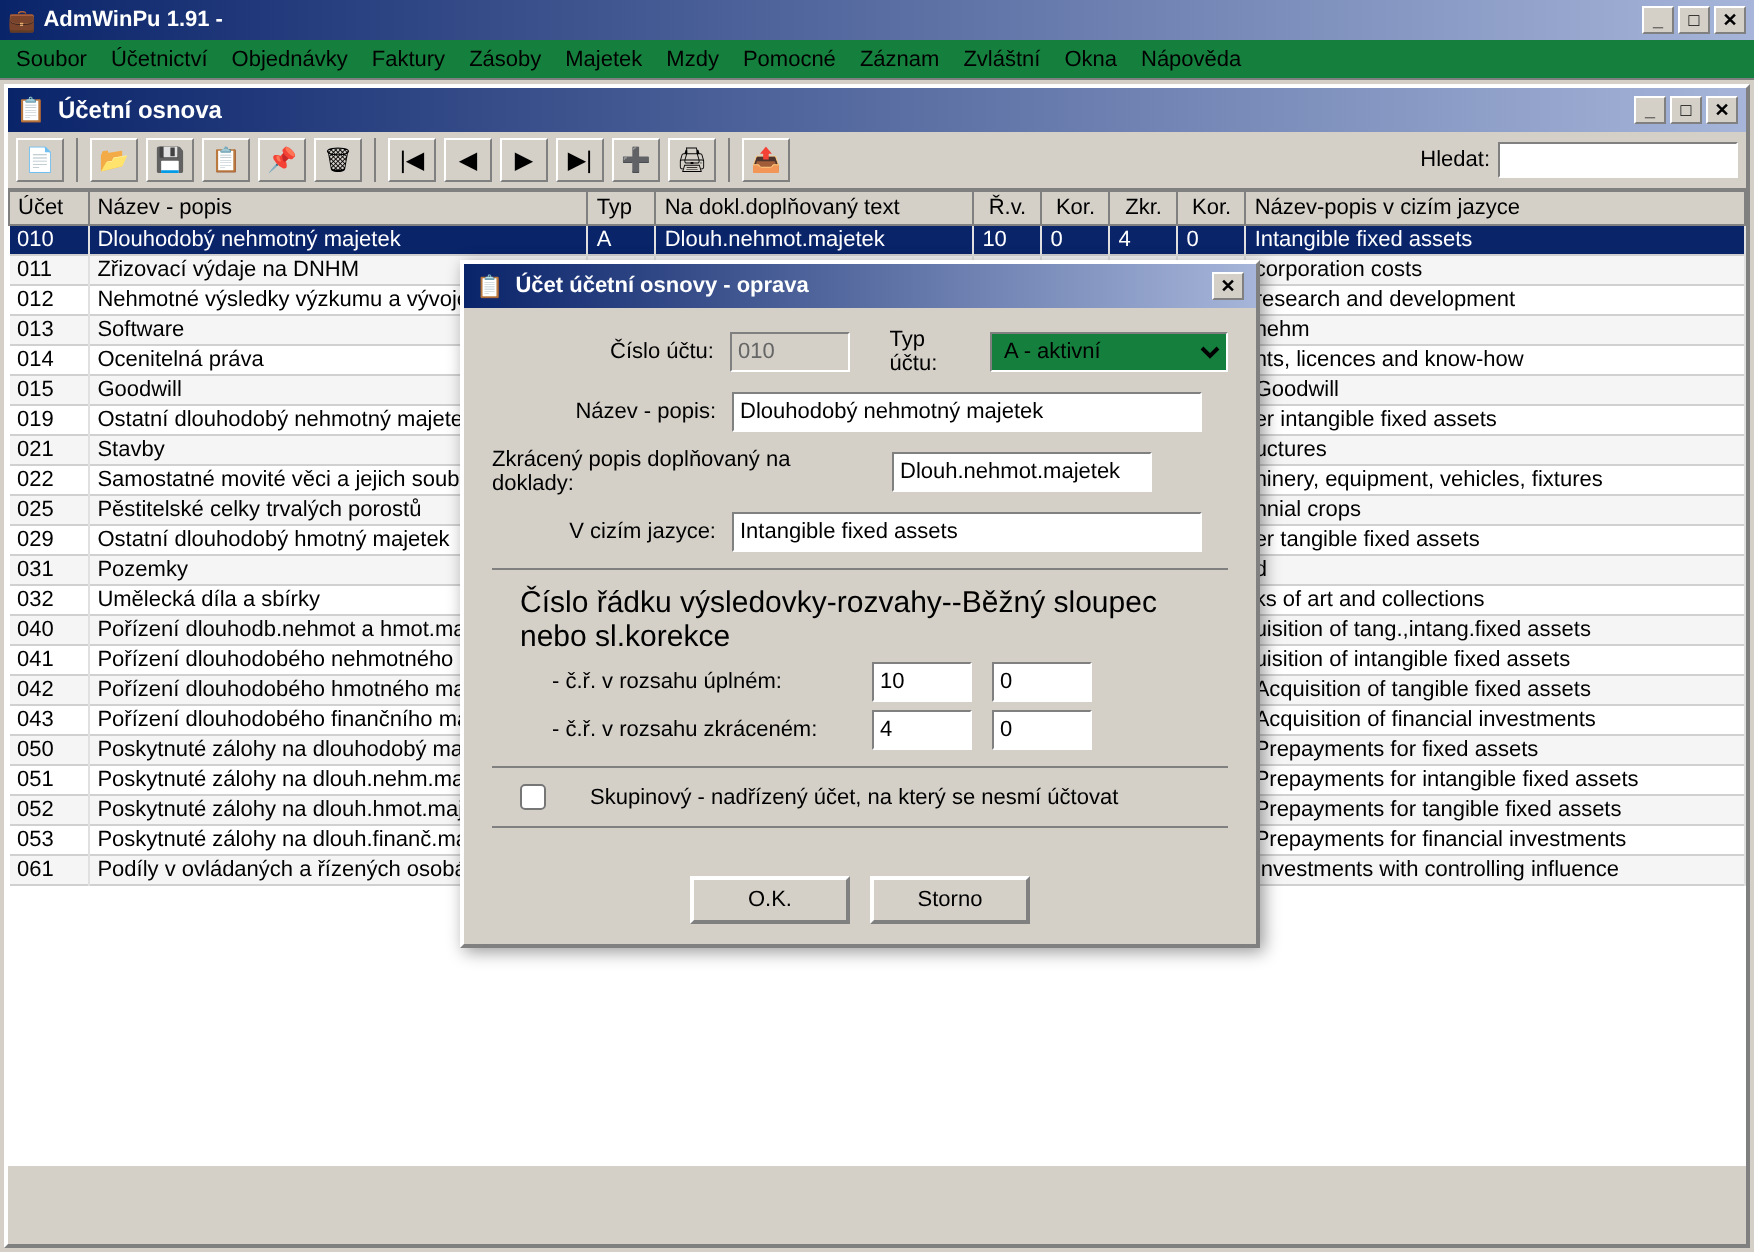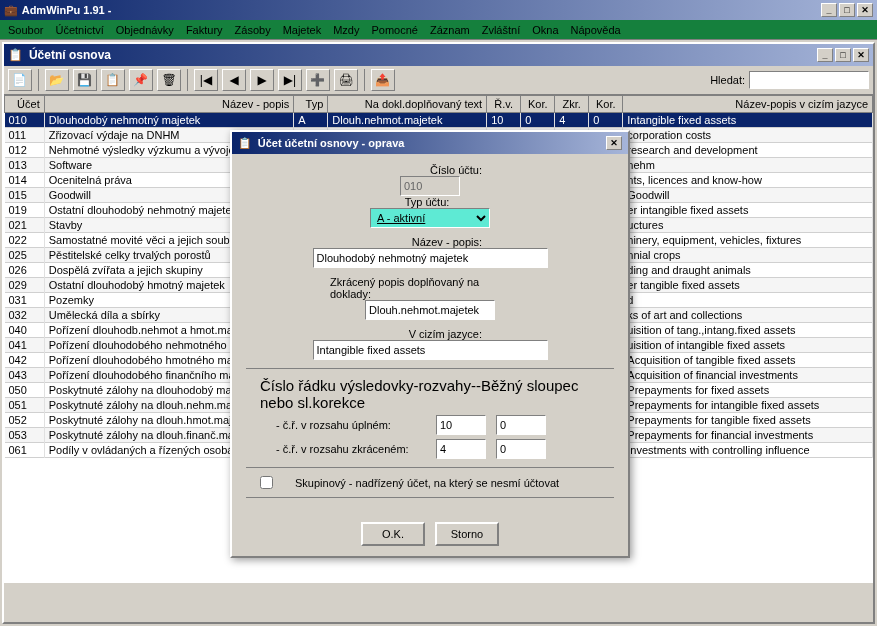--- a/index.html
+++ b/index.html
@@ -96,21 +96,21 @@
       border-collapse: collapse;
       font-size: 11px;
     }
     thead tr {
       background: #d4d0c8;
       position: sticky; top: 0; z-index: 5;
     }
     thead th {
       border: 1px solid #808080;
       padding: 2px 4px;
-      text-align: right;
+      text-align: left;
       font-weight: normal;
       white-space: nowrap;
     }
     tbody tr { border-bottom: 1px solid #d0d0d0; }
     tbody tr:nth-child(even) { background: #f5f5f5; }
     tbody tr.selected { background: #0a246a; color: white; }
     tbody td {
       padding: 1px 4px;
       white-space: nowrap;
       border-right: 1px solid #e0e0e0;
@@ -150,21 +150,20 @@
       padding: 0 6px;
       font-weight: bold;
       font-size: 11px;
     }
     .dialog-title-left { display: flex; align-items: center; gap: 6px; }
     .dialog-body { padding: 10px 14px; }
     .form-row {
       display: flex;
       align-items: center;
       margin-bottom: 8px;
-      flex-direction: column;
     }
     .form-label {
       width: 120px;
       font-size: 11px;
       text-align: right;
       padding-right: 8px;
     }
     .form-input {
       height: 20px;
       border: 1px solid; border-color: #808080 #fff #fff #808080;
@@ -172,24 +171,23 @@
       padding: 0 3px;
       font-size: 11px;
     }
     .form-input.disabled {
       background: #d4d0c8;
       color: #666;
     }
     .select-box {
       height: 20px;
       border: 1px solid; border-color: #808080 #fff #fff #808080;
-      background: #5eead4;
+      background: #15803d;
       font-size: 11px;
       padding: 0 2px;
-      text-decoration: underline;
     }
     .section-label {
       font-size: 15px;
       margin-bottom: 4px;
       margin-left: 14px;
     }
     .sub-row {
       display: flex;
       align-items: center;
       margin-bottom: 4px;
@@ -215,21 +213,21 @@
       background: #808080;
       margin: 8px 0;
     }
     .dialog-buttons {
       display: flex;
       justify-content: center;
       gap: 10px;
       padding: 6px 14px 10px;
     }
     .dialog-btn {
-      width: 64px; height: 24px;
+      width: 80px; height: 24px;
       background: #d4d0c8;
       border: 2px solid; border-color: #fff #808080 #808080 #fff;
       font-size: 11px;
       cursor: pointer;
       display: flex; align-items: center; justify-content: center;
     }
   </style>
 </head>
 <body>
 
@@ -414,31 +412,20 @@
             <td>Pěstitelské celky trvalých porostů</td>
             <td></td>
             <td></td>
             <td></td>
             <td></td>
             <td></td>
             <td></td>
             <td>nnial crops</td>
           </tr>
           <tr>
-            <td>026</td>
-            <td>Dospělá zvířata a jejich skupiny</td>
-            <td></td>
-            <td></td>
-            <td></td>
-            <td></td>
-            <td></td>
-            <td></td>
-            <td>ding and draught animals</td>
-          </tr>
-          <tr>
             <td>029</td>
             <td>Ostatní dlouhodobý hmotný majetek</td>
             <td></td>
             <td></td>
             <td></td>
             <td></td>
             <td></td>
             <td></td>
             <td>er tangible fixed assets</td>
           </tr>

